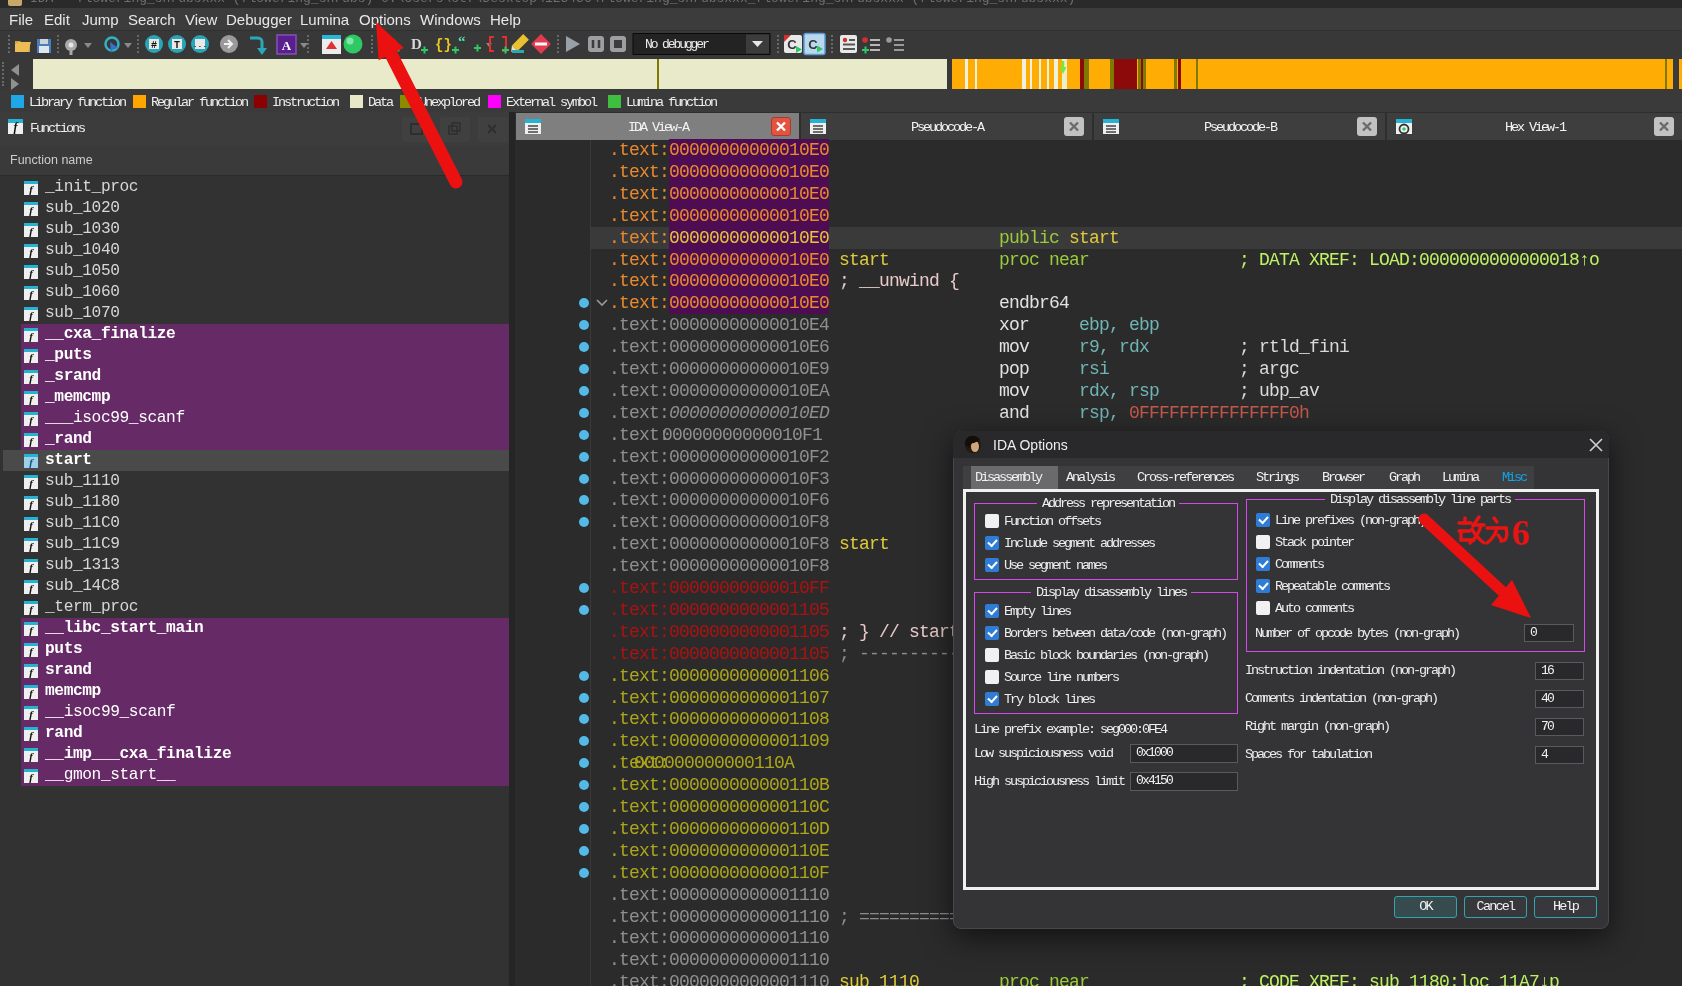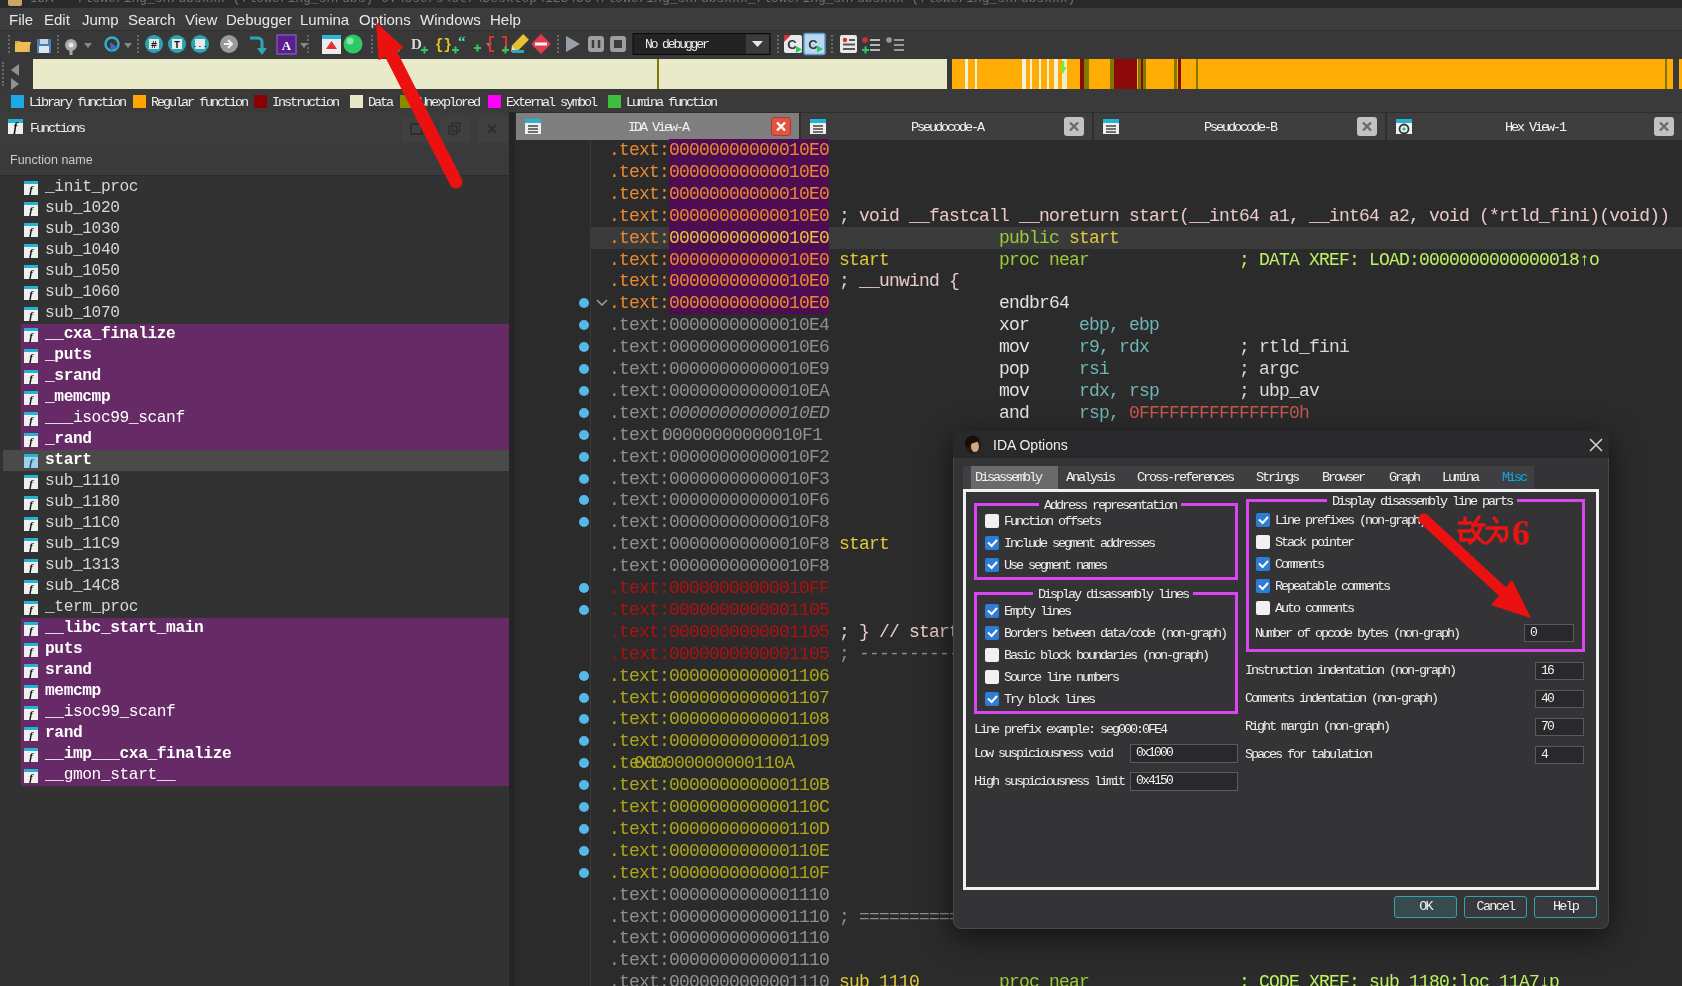--- a/index.html
+++ b/index.html
@@ -24,21 +24,21 @@
 .ficon i{position:absolute;left:0;top:2px;width:14px;text-align:center;font-size:11px;line-height:13px;
  color:#111;font-family:"Liberation Serif",serif;font-weight:bold;font-style:italic}
 .cb{position:absolute;width:14px;height:14px;border-radius:2px}
 .cb.on{background:#2e7cd6}
 .cb.off{background:#f1f1f1}
 .cb.on:after{content:"";position:absolute;left:3px;top:3px;width:7px;height:4px;
  border-left:2px solid #fff;border-bottom:2px solid #fff;transform:rotate(-48deg)}
 .fld{position:absolute;background:#29292c;border:1px solid #5a5a5e;color:#f0f0f0;
  font-family:"Liberation Mono",monospace;font-size:13px;letter-spacing:-1.8px;
  line-height:16px;padding-left:5px}
-.gbox{position:absolute;border:3px solid #d946ef}
+.gbox{position:absolute;border:1px solid #d946ef}
 .gtitle{position:absolute;top:-8px;background:#343437;padding:0 5px;color:#ececec;
  font-family:"Liberation Mono",monospace;font-size:13.5px;letter-spacing:-2.1px;line-height:15px}
 .dlbl{position:absolute;color:#ececec;font-family:"Liberation Mono",monospace;
  font-size:13.5px;letter-spacing:-2.1px;line-height:15px;white-space:pre}
 .btn{position:absolute;width:63px;height:22px;border:1px solid #2da6b0;border-radius:3px;
  color:#f2f2f2;text-align:center;line-height:20px;font-family:"Liberation Mono",monospace;
  font-size:13.5px;letter-spacing:-1.8px;background:#38383c}
 .sep{position:absolute;top:35px;height:18px;border-left:2px dotted #6a6a6a}
 </style></head><body>
 
@@ -428,21 +428,21 @@
 <div class="abs" style="left:1654px;top:117px;width:20px;height:19px;background:#c2c2c2;border-radius:3px"></div>
 <svg class="abs" style="left:1654px;top:117px" width="20" height="19">
     <path d="M6 5.5 l8 8 m0 -8 l-8 8" stroke="#6a6a6a" stroke-width="2.4"></path>
   </svg>
 <div class="abs" style="left:515px;top:140px;width:1167px;height:846px;background:#2b2b2b"></div>
 <div class="abs" style="left:590px;top:140px;width:1px;height:846px;background:#3a3a3a"></div>
 <div class="abs" style="left:591px;top:226.6px;width:1091px;height:22px;background:#3a3a3a"></div>
 <div class="dline" style="top:139.0px"><span class="sg" style="left:609px">.text:</span><span class="ah" style="left:669px;">00000000000010E0</span></div>
 <div class="dline" style="top:160.9px"><span class="sg" style="left:609px">.text:</span><span class="ah" style="left:669px;">00000000000010E0</span></div>
 <div class="dline" style="top:182.8px"><span class="sg" style="left:609px">.text:</span><span class="ah" style="left:669px;">00000000000010E0</span></div>
-<div class="dline" style="top:204.7px"><span class="sg" style="left:609px">.text:</span><span class="ah" style="left:669px;">00000000000010E0</span><span class="pt" style="left:839px">;&nbsp;void&nbsp;__fastcall&nbsp;__noreturn&nbsp;start(__int64&nbsp;a1,&nbsp;__int64&nbsp;a2,&nbsp;void&nbsp;(*rtld_fini)(void))</span></div>
+<div class="dline" style="top:204.7px"><span class="sg" style="left:609px">.text:</span><span class="ah" style="left:669px;">00000000000010E0</span></div>
 <div class="dline" style="top:226.6px"><span class="sg" style="left:609px">.text:</span><span class="ah" style="left:669px;color:#e3c43c;">00000000000010E0</span><span class="kw" style="left:999px">public</span><span class="nm" style="left:1069px">start</span></div>
 <div class="dline" style="top:248.5px"><span class="sg" style="left:609px">.text:</span><span class="ah" style="left:669px;">00000000000010E0</span><span class="nm" style="left:839px">start</span><span class="kw" style="left:999px">proc&nbsp;near</span><span class="xr" style="left:1239px">;&nbsp;DATA&nbsp;XREF:&nbsp;LOAD:0000000000000018↑o</span></div>
 <div class="dline" style="top:270.4px"><span class="sg" style="left:609px">.text:</span><span class="ah" style="left:669px;">00000000000010E0</span><span class="pt" style="left:839px">;&nbsp;__unwind&nbsp;{</span></div>
 <div class="dline" style="top:292.3px"><span class="sg" style="left:609px">.text:</span><span class="ah" style="left:669px;">00000000000010E0</span><span class="wh" style="left:999px">endbr64</span></div>
 <div class="dot" style="left:579px;top:298.3px"></div>
 <div class="dline" style="top:314.2px"><span class="ag" style="left:609px">.text:</span><span class="ag" style="left:669px;">00000000000010E4</span><span class="wh" style="left:999px">xor</span><span class="rg" style="left:1079px">ebp,&nbsp;ebp</span></div>
 <div class="dot" style="left:579px;top:320.2px"></div>
 <div class="dline" style="top:336.1px"><span class="ag" style="left:609px">.text:</span><span class="ag" style="left:669px;">00000000000010E6</span><span class="wh" style="left:999px">mov</span><span class="rg" style="left:1079px">r9,&nbsp;rdx</span><span class="c2" style="left:1239px">;&nbsp;rtld_fini</span></div>
 <div class="dot" style="left:579px;top:342.1px"></div>
 <div class="dline" style="top:358.0px"><span class="ag" style="left:609px">.text:</span><span class="ag" style="left:669px;">00000000000010E9</span><span class="wh" style="left:999px">pop</span><span class="rg" style="left:1079px">rsi</span><span class="c2" style="left:1239px">;&nbsp;argc</span></div>

